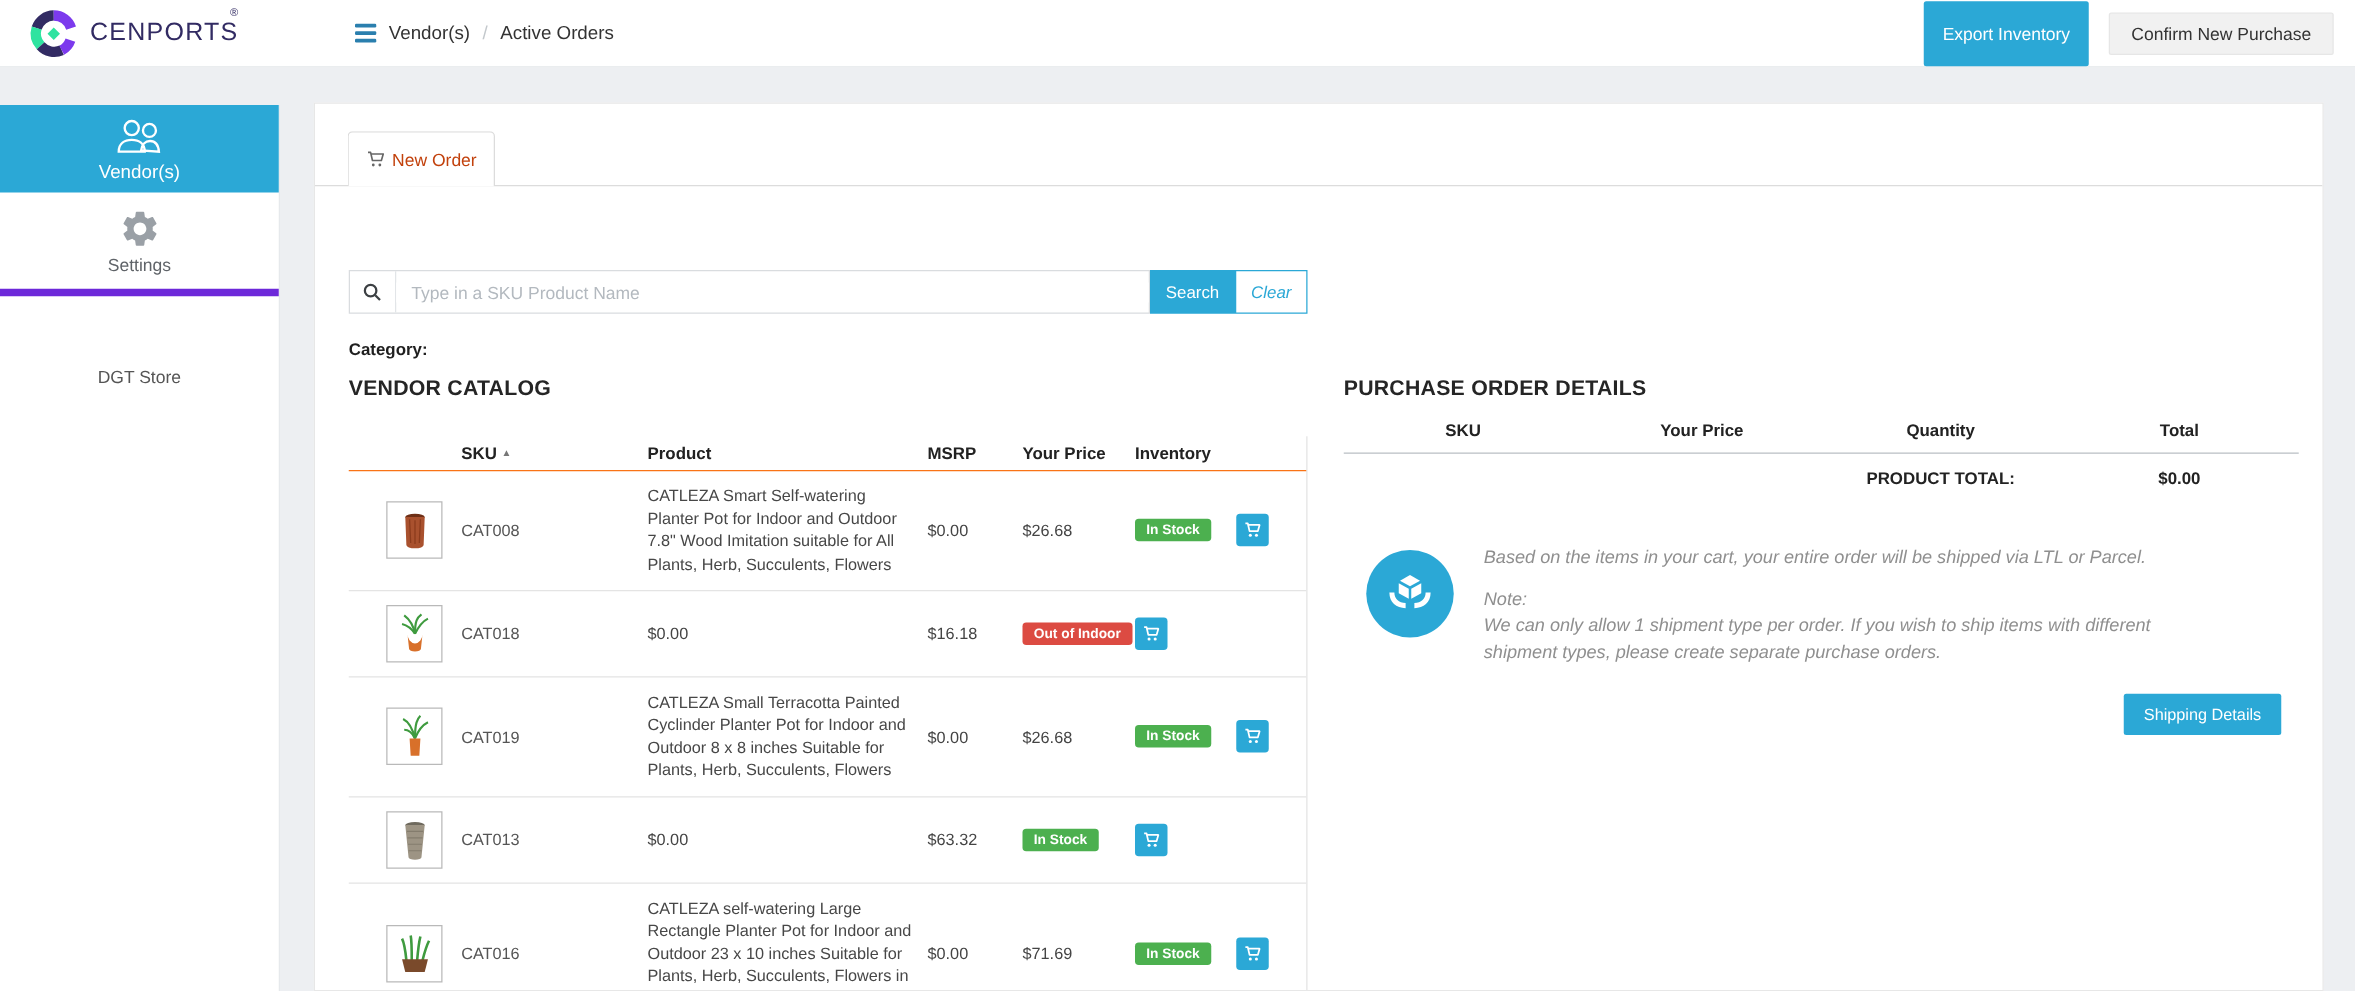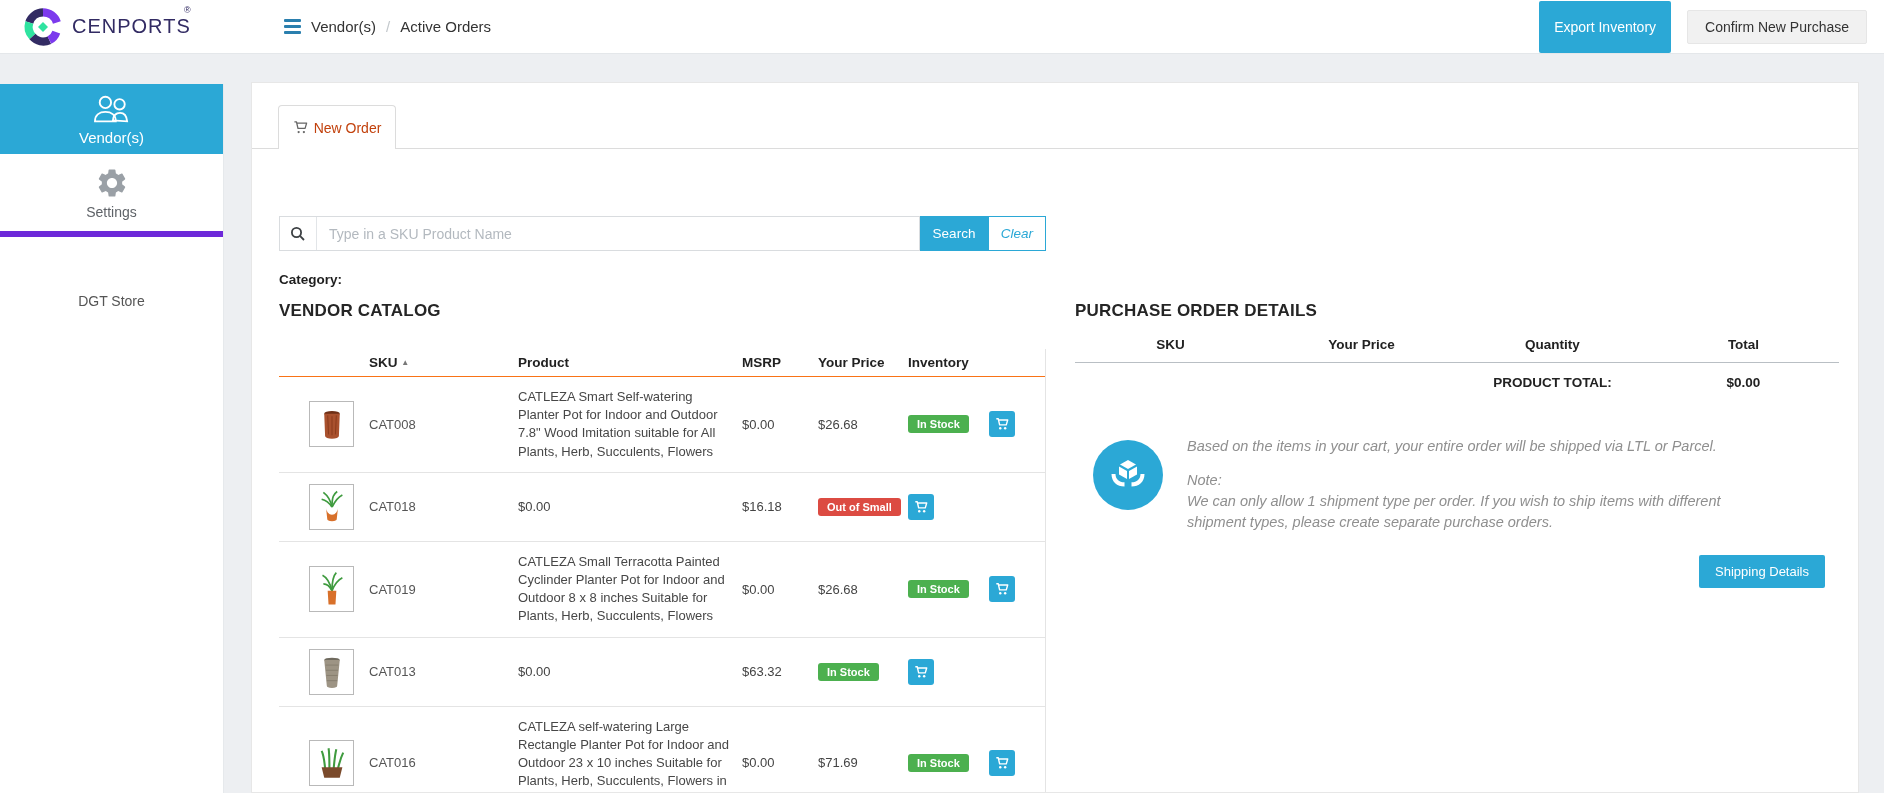--- a/index.html
+++ b/index.html
@@ -220,21 +220,21 @@
                     <path d="M22 22 C26 14 30 10 34 8"></path>
                     <path d="M22 22 C18 16 14 14 10 13"></path>
                   </g>
                   <path d="M15 22 a7 9 0 0 0 14 0 l-1.5 14 a5.5 2.5 0 0 1 -11 0 Z" fill="#d8702a"></path>
                 </svg>
               </span>
             </div>
             <div class="sku-cell">CAT018</div>
             <div>$0.00</div>
             <div>$16.18</div>
-            <div><span class="badge out">Out of Small</span></div>
+            <div><span class="badge out">Out of Indoor</span></div>
             <div>
               <button class="cart-btn">
                 <svg width="14" height="14" viewBox="0 0 16 16">
                   <path d="M1.5 2h2.2l1.6 7h7.6l1.6-5.6H4.4" fill="none" stroke="#fff" stroke-width="1.6" stroke-linejoin="round"></path>
                   <circle cx="6" cy="12.8" r="1.4" fill="#fff"></circle>
                   <circle cx="11.6" cy="12.8" r="1.4" fill="#fff"></circle>
                 </svg>
               </button>
             </div>
           </div>

